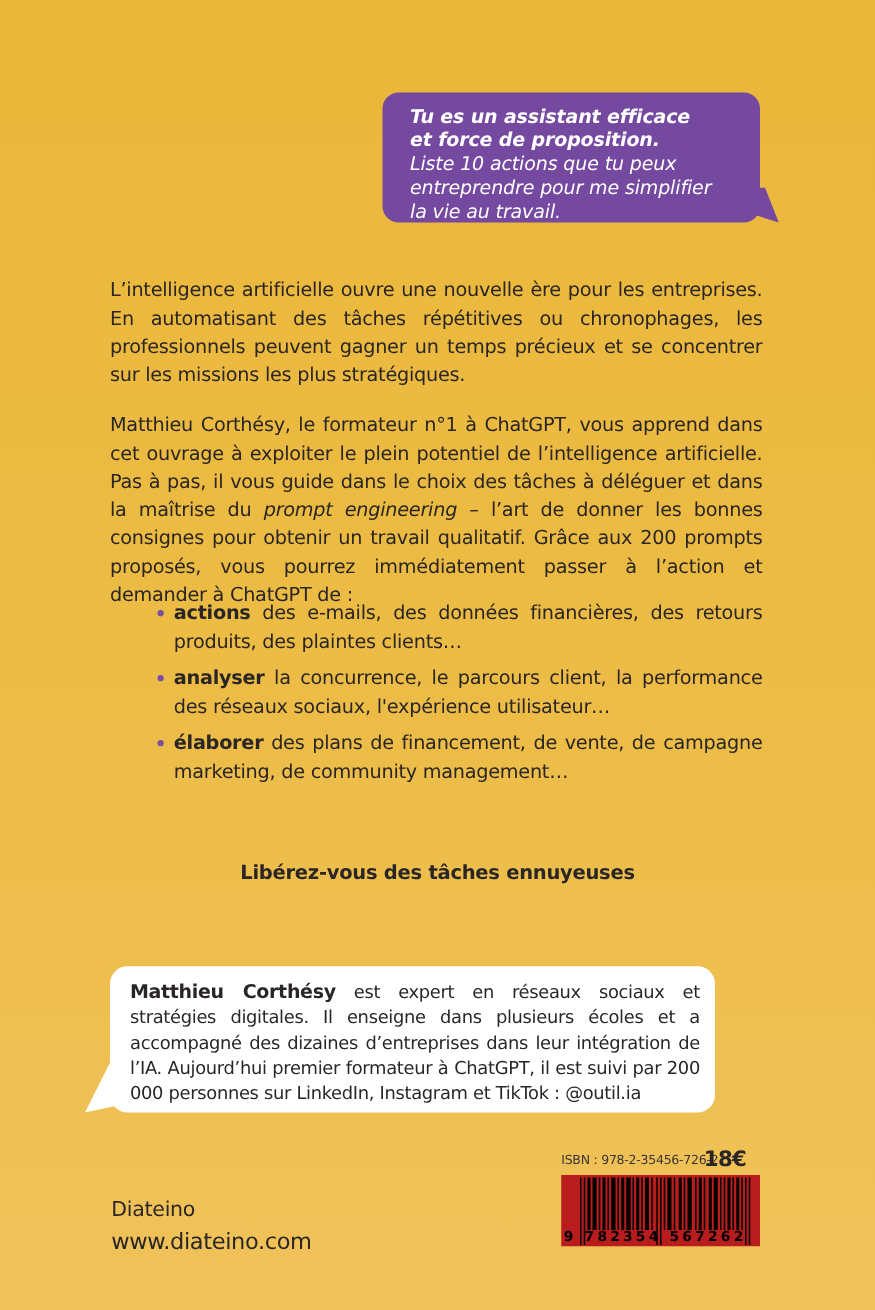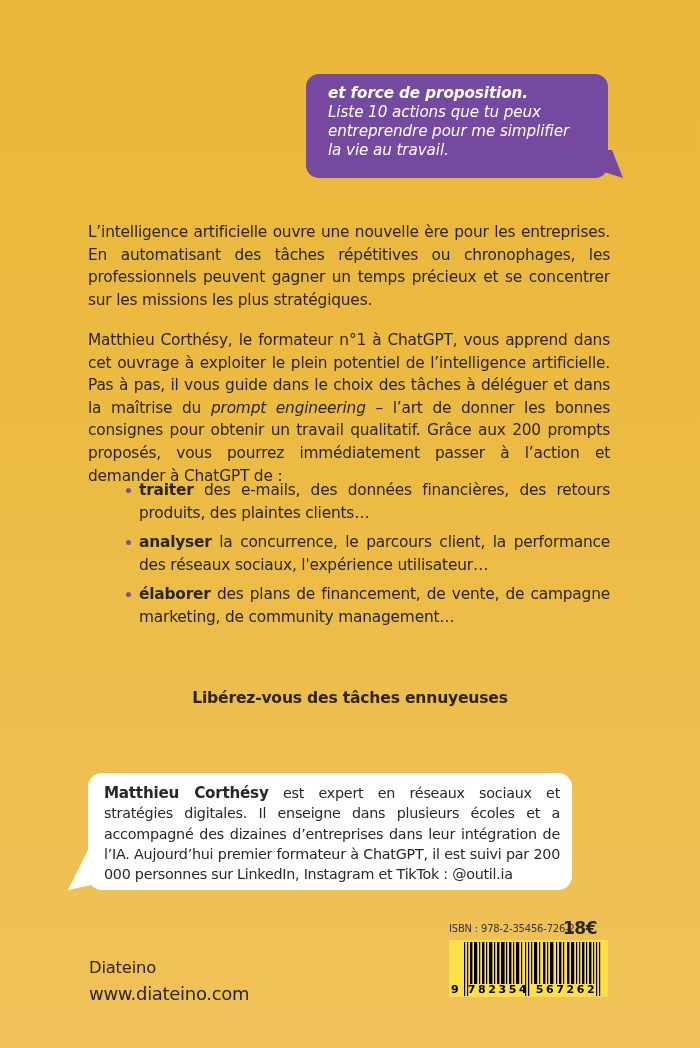--- a/index.html
+++ b/index.html
@@ -59,51 +59,52 @@
     letter-spacing: -0.25px;
   }
   .author-bubble b { font-weight: bold; font-size: 15.2px; }
   .author-tail { left: 66px; top: 850px; width: 40px; height: 42px; }
 
   
   .isbn-row { left: 449px; top: 918px; width: 170px; height: 22px; }
   .isbn-text { position: absolute; left: 0; top: 5px; font-size: 10px; color: #3a3535; letter-spacing: -0.2px; }
   .price { position: absolute; left: 114px; top: 0; font-size: 17px; font-weight: bold; color: #2a2626; letter-spacing: -0.5px; }
   .barcode {
-    left: 449px; top: 940px; width: 159px; height: 57px; background: #fde047;
+    left: 449px; top: 940px; width: 159px; height: 57px; background: #b91c1c;
     box-sizing: border-box;
   }
   .barcode svg { position: absolute; left: 0; top: 0; }
   .barcode-digits {
     position: absolute; left: 2px; bottom: 1px; width: 155px;
     font-family: "DejaVu Sans", sans-serif; font-weight: bold; font-size: 11px;
     letter-spacing: 2.6px; color: #000; background: transparent; white-space: pre;
   }
 
   .publisher { left: 89px; top: 958px; font-size: 16.4px; color: #2a2626; letter-spacing: -0.2px; }
   .website { left: 89px; top: 983px; font-size: 18px; color: #2a2626; letter-spacing: -0.3px; }
 </style>
 </head>
 <body>
 
 <svg class="abs prompt-tail" viewBox="0 0 40 32" width="40" height="32">
   <polygon points="0,0 22,0 33,28 14,22 0,22" fill="#7549a0"></polygon>
 </svg>
 <div class="abs prompt-bubble">
+  <span class="strong">Tu es un assistant efficace</span>
   <span class="strong">et force de proposition.</span>
   <span class="line">Liste 10 actions que tu peux</span>
   <span class="line">entreprendre pour me simplifier</span>
   <span class="line">la vie au travail.</span>
 </div>
 
 <p class="abs para para1" style="margin:0">L’intelligence artificielle ouvre une nouvelle ère pour les entreprises. En automatisant des tâches répétitives ou chronophages, les professionnels peuvent gagner un temps précieux et se concentrer sur les missions les plus stratégiques.</p>
 <p class="abs para para2" style="margin:0"><span>Matthieu Corthésy, le formateur n°1 à ChatGPT, vous apprend dans cet ouvrage à exploiter le plein potentiel de l’intelligence artificielle. Pas à pas, il vous guide dans le choix des tâches à déléguer et dans la maîtrise du </span><em>prompt engineering</em><span> – l’art de donner les bonnes consignes pour obtenir un travail qualitatif. Grâce aux 200 prompts proposés, vous pourrez immédiatement passer à l’action et demander à ChatGPT de :</span></p>
 
 <ul class="abs bullets">
-  <li><span class="dot"></span><b>traiter</b><span> des e-mails, des données financières, des retours produits, des plaintes clients…</span></li>
+  <li><span class="dot"></span><b>actions</b><span> des e-mails, des données financières, des retours produits, des plaintes clients…</span></li>
   <li><span class="dot"></span><b>analyser</b><span> la concurrence, le parcours client, la performance des réseaux sociaux, l'expérience utilisateur…</span></li>
   <li><span class="dot"></span><b>élaborer</b><span> des plans de financement, de vente, de campagne marketing, de community management…</span></li>
 </ul>
 
 <div class="abs tagline">
   <div>Libérez-vous des tâches ennuyeuses</div>
 </div>
 
 <svg class="abs author-tail" viewBox="0 0 40 42" width="40" height="42">
   <polygon points="22,0 40,0 40,34 30,34 2,40" fill="#ffffff"></polygon>

